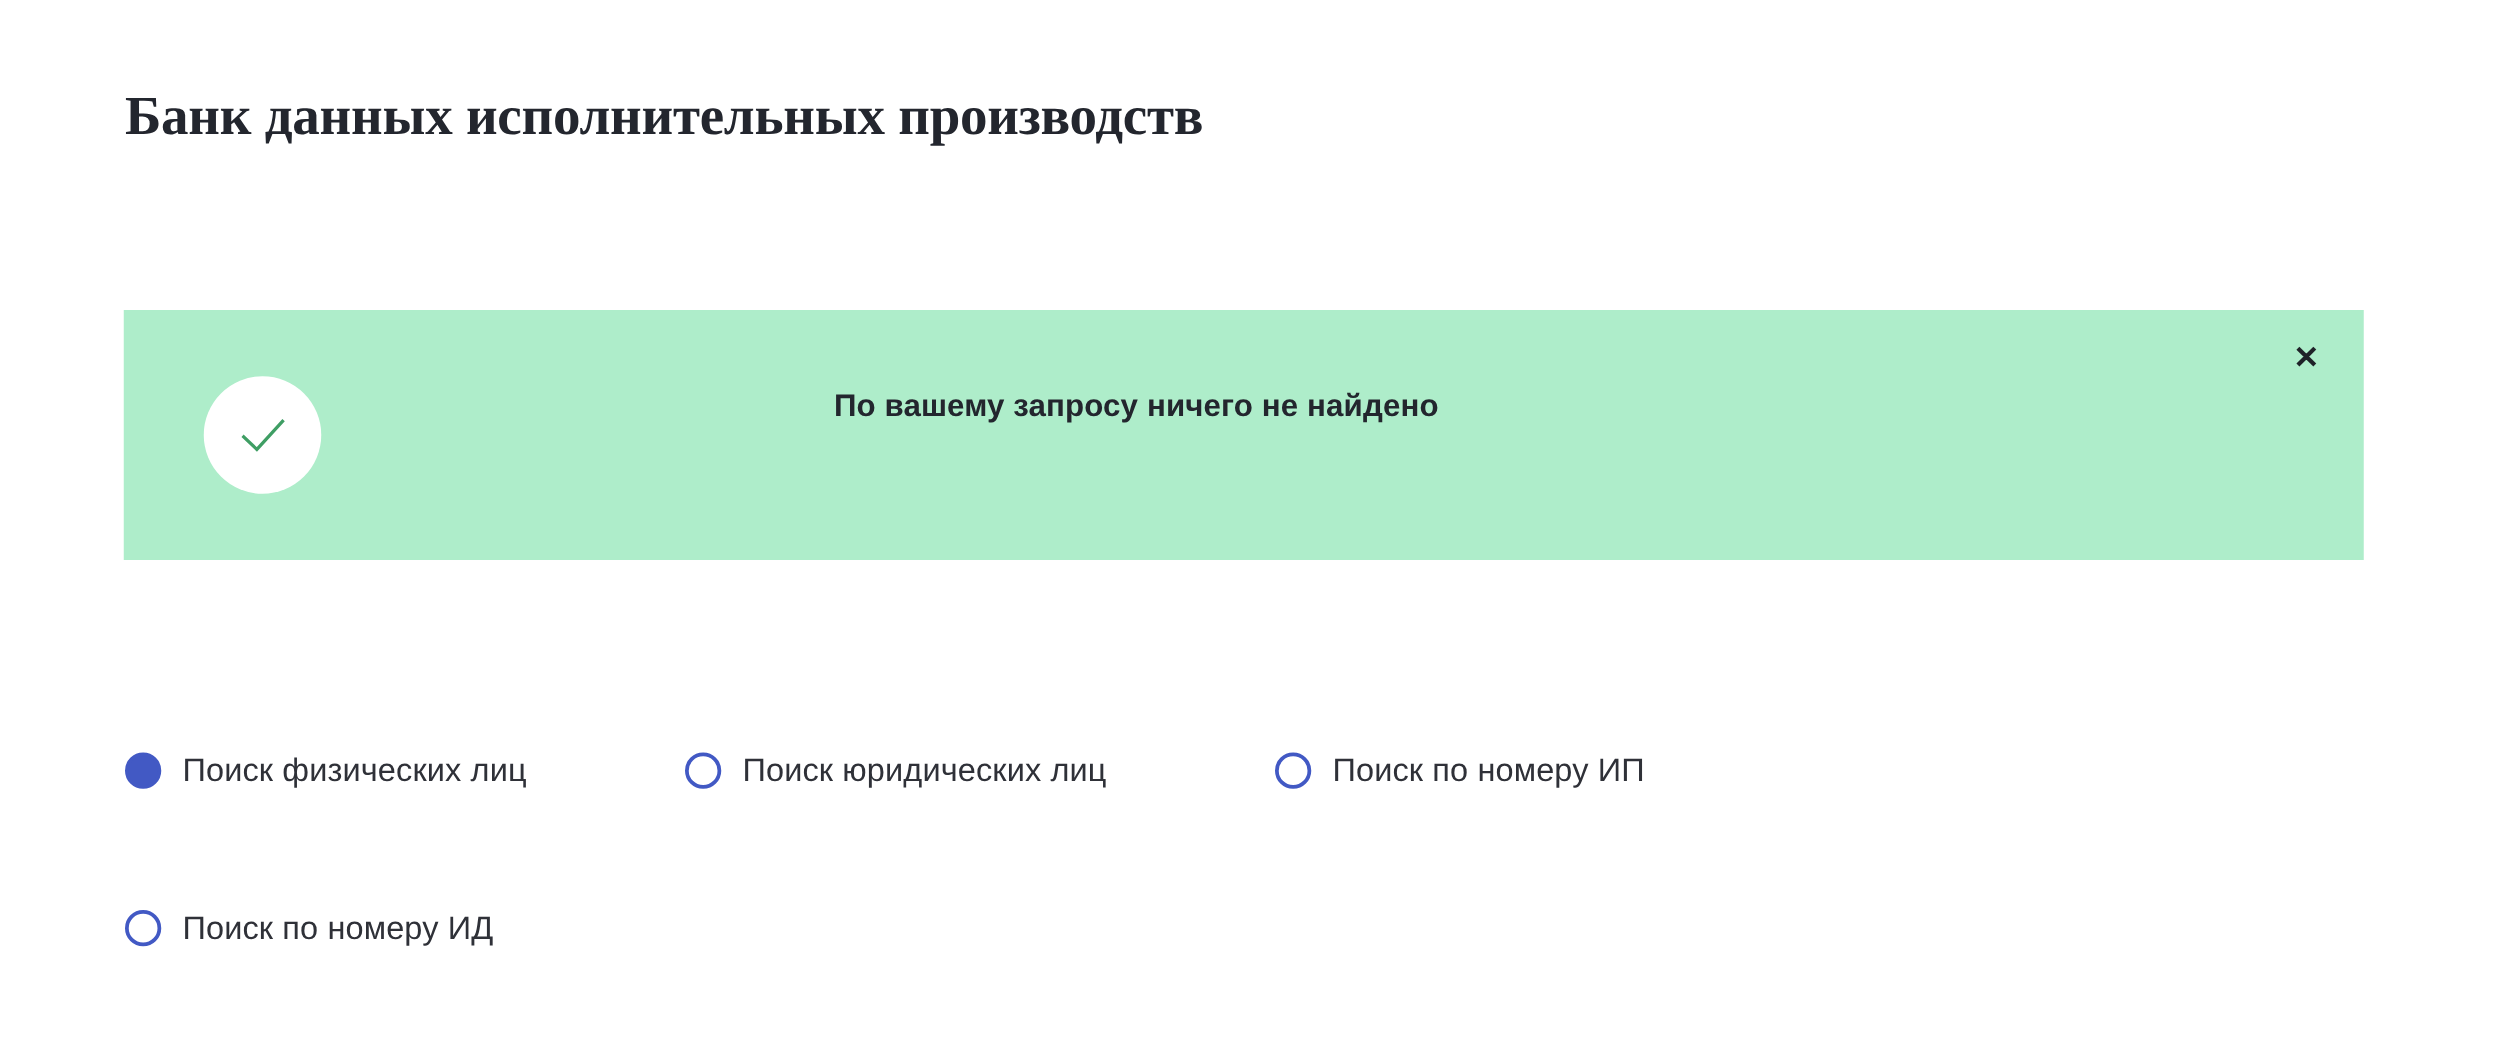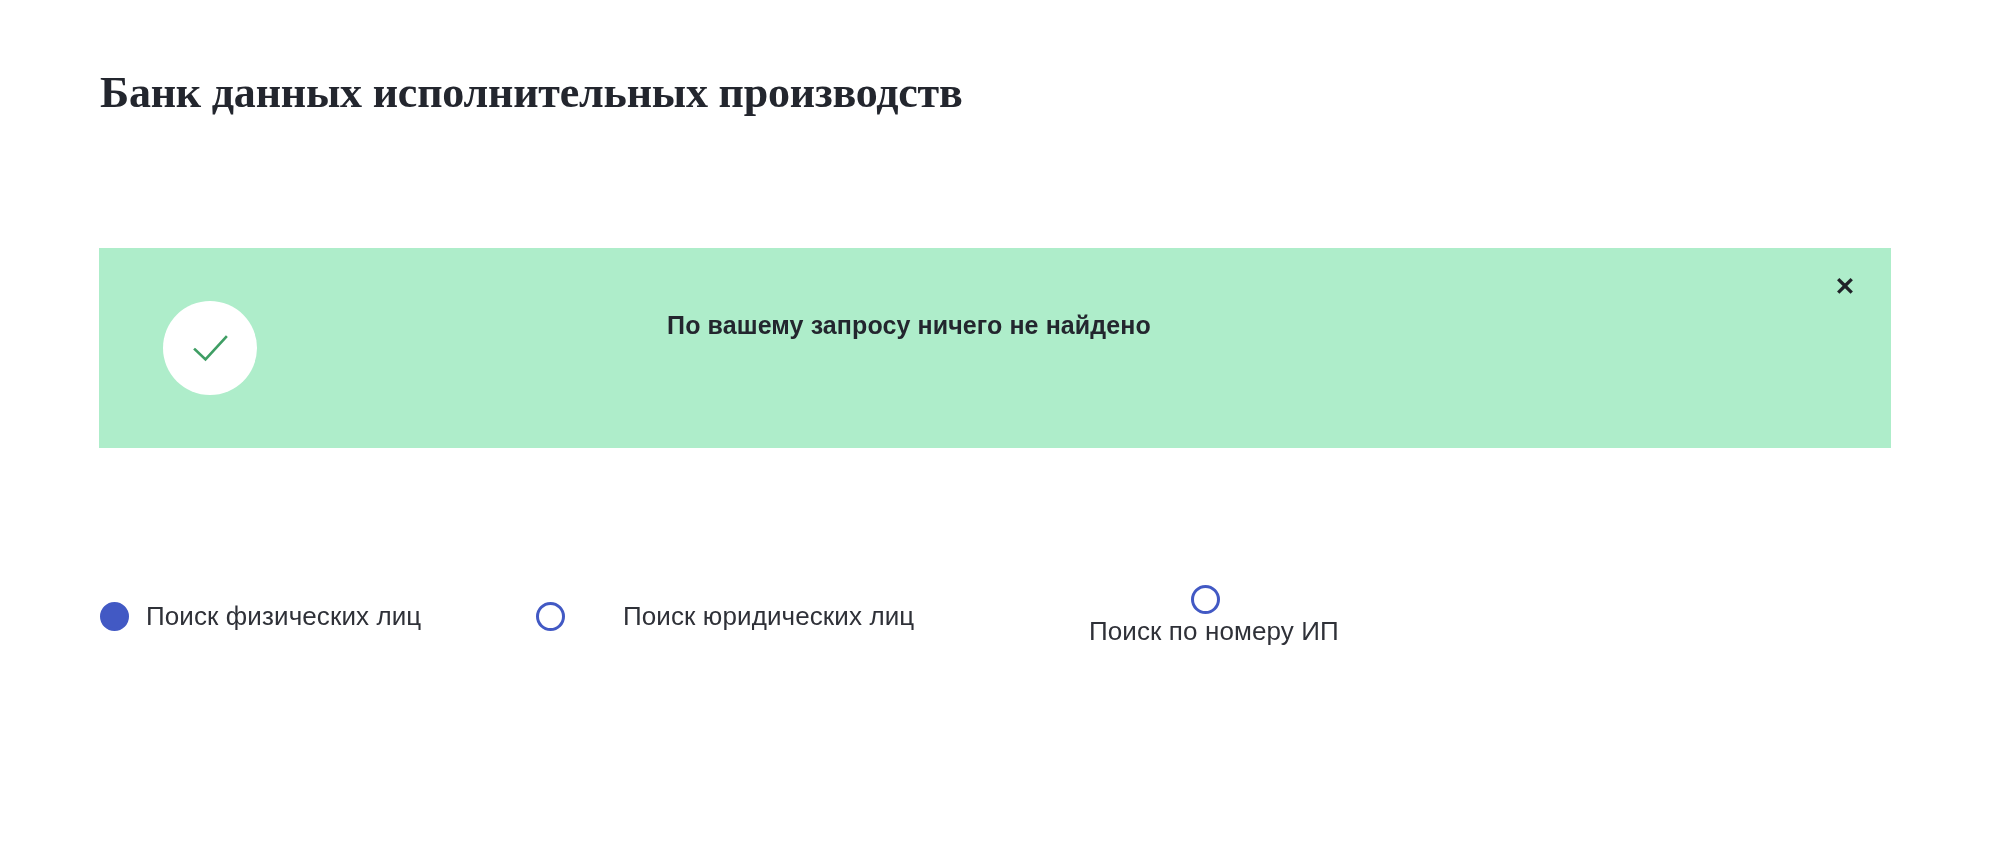--- a/index.html
+++ b/index.html
@@ -107,22 +107,22 @@
     position: absolute;
     top: 0;
     display: flex;
     align-items: flex-start;
     cursor: pointer;
   }
   .radio-row.row1 .radio-option { align-items: center; height: 62px; }
   .radio-row.row2 .radio-option { align-items: center; height: 62px; }
 
   .radio-option.col1 { left: 0px; }
-  .radio-option.col2 { left: 436px; gap: 41px; }
-  .radio-option.col3 { left: 972px; flex-direction: column; }
+  .radio-option.col2 { left: 448px; }
+  .radio-option.col3 { left: 920px; }
 
   .radio-mark {
     flex: 0 0 auto;
     width: 29px;
     height: 29px;
     border-radius: 50%;
     border: 3px solid #4259c4;
     background: #ffffff;
     box-sizing: border-box;
   }
@@ -176,17 +176,21 @@
 
     <label class="radio-option col3">
       <span class="radio-mark"></span>
       <span class="radio-label">Поиск по номеру ИП</span>
     </label>
 
   </div>
 
   <div class="radio-row row2">
 
+    <label class="radio-option col1">
+      <span class="radio-mark"></span>
+      <span class="radio-label">Поиск по номеру ИД</span>
+    </label>
 
 
   </div>
 
 </div>
 
 </body></html>

